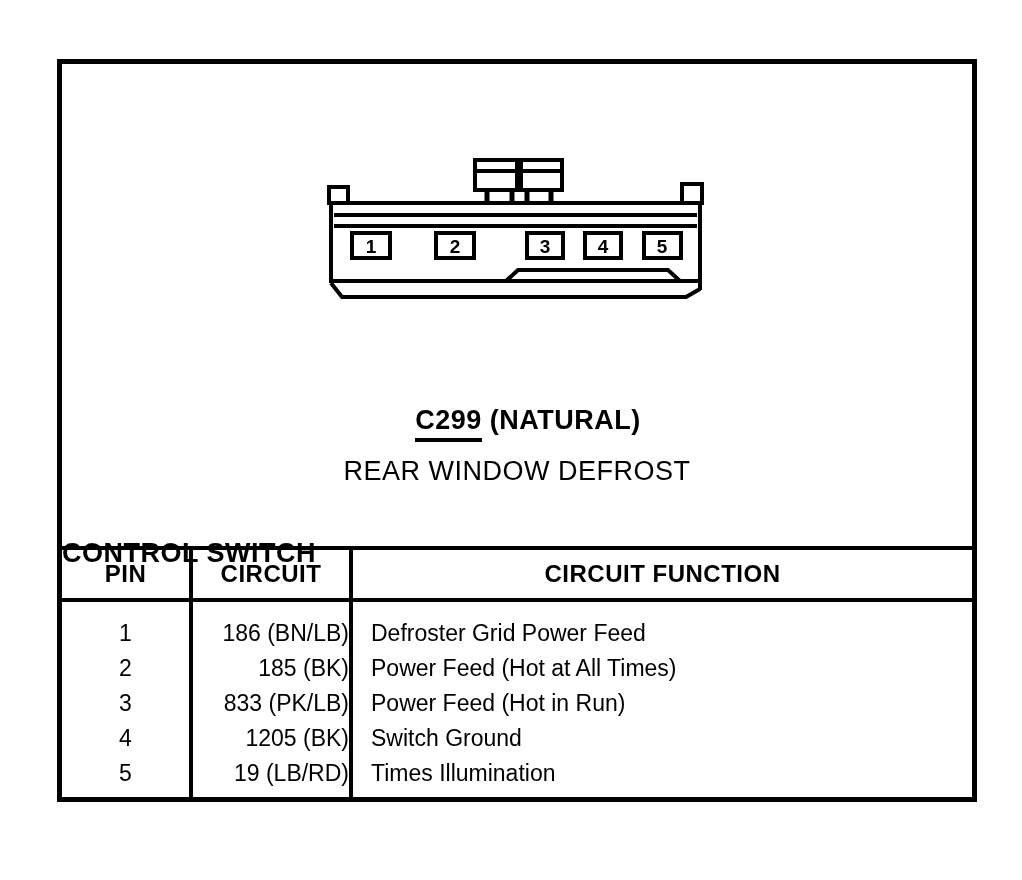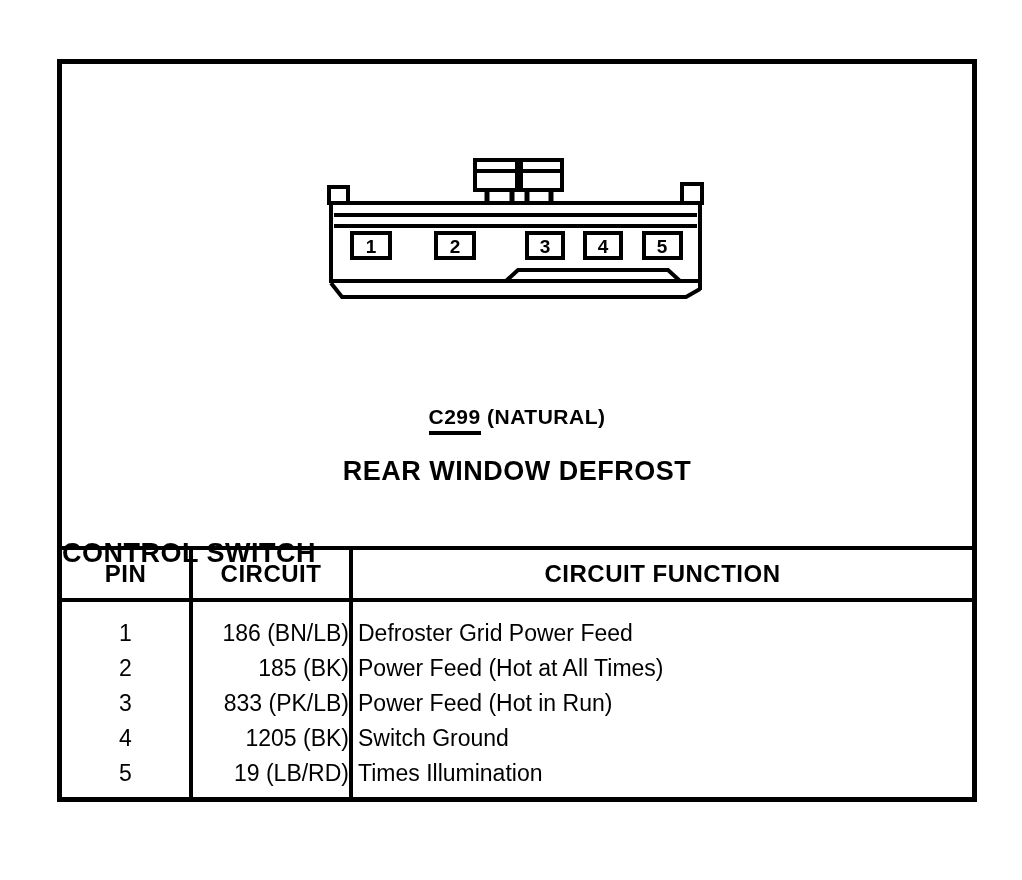--- a/index.html
+++ b/index.html
@@ -30,33 +30,33 @@
     height: 162px;
   }
   .connector-svg text {
     font-family: "Liberation Sans", sans-serif;
     font-weight: bold;
     font-size: 19px;
   }
   
   .title-id {
     position: absolute;
-    left: 0; top: 341px;
+    left: 11px; top: 341px;
     width: 100%;
     text-align: center;
     font-weight: bold;
-    font-size: 21px;
+    font-size: 27px;
     letter-spacing: 0.5px;
   }
   .underlined {
     border-bottom: 4px solid #000000;
     padding-bottom: 2px;
     display: inline-block;
   }
-  .title-line1 { position: absolute; left: 0; top: 392px; width: 100%; text-align: center; font-weight: bold; font-size: 27px; letter-spacing: 0.5px; }
+  .title-line1 { position: absolute; left: 0; top: 392px; width: 100%; text-align: center; font-weight: normal; font-size: 27px; letter-spacing: 0.5px; }
   .title-line2 { position: absolute; left: 0; top: 428px; width: 100%; text-align: left; font-weight: bold; font-size: 27px; letter-spacing: 0.5px; margin-top: 46px; }
   
   .pin-table {
     position: absolute;
     left: 0; top: 482px;
     width: 910px;
     height: 251px;
     border-top: 4px solid #000000;
     box-sizing: border-box;
   }
@@ -84,21 +84,21 @@
     display: flex;
     height: 195px;
     font-size: 23px;
   }
   .tb-col {
     box-sizing: border-box;
     padding-top: 14px;
   }
   .tb-col.col1 { text-align: center; }
   .tb-col.col2 { padding-left: 13px; text-align: right; }
-  .tb-col.col3 { padding-left: 5px; }
+  .tb-col.col3 { padding-left: 18px; }
   .cell-line {
     display: block;
     height: 35px;
     line-height: 35px;
     white-space: nowrap;
   }
 </style>
 </head>
 <body>
 

